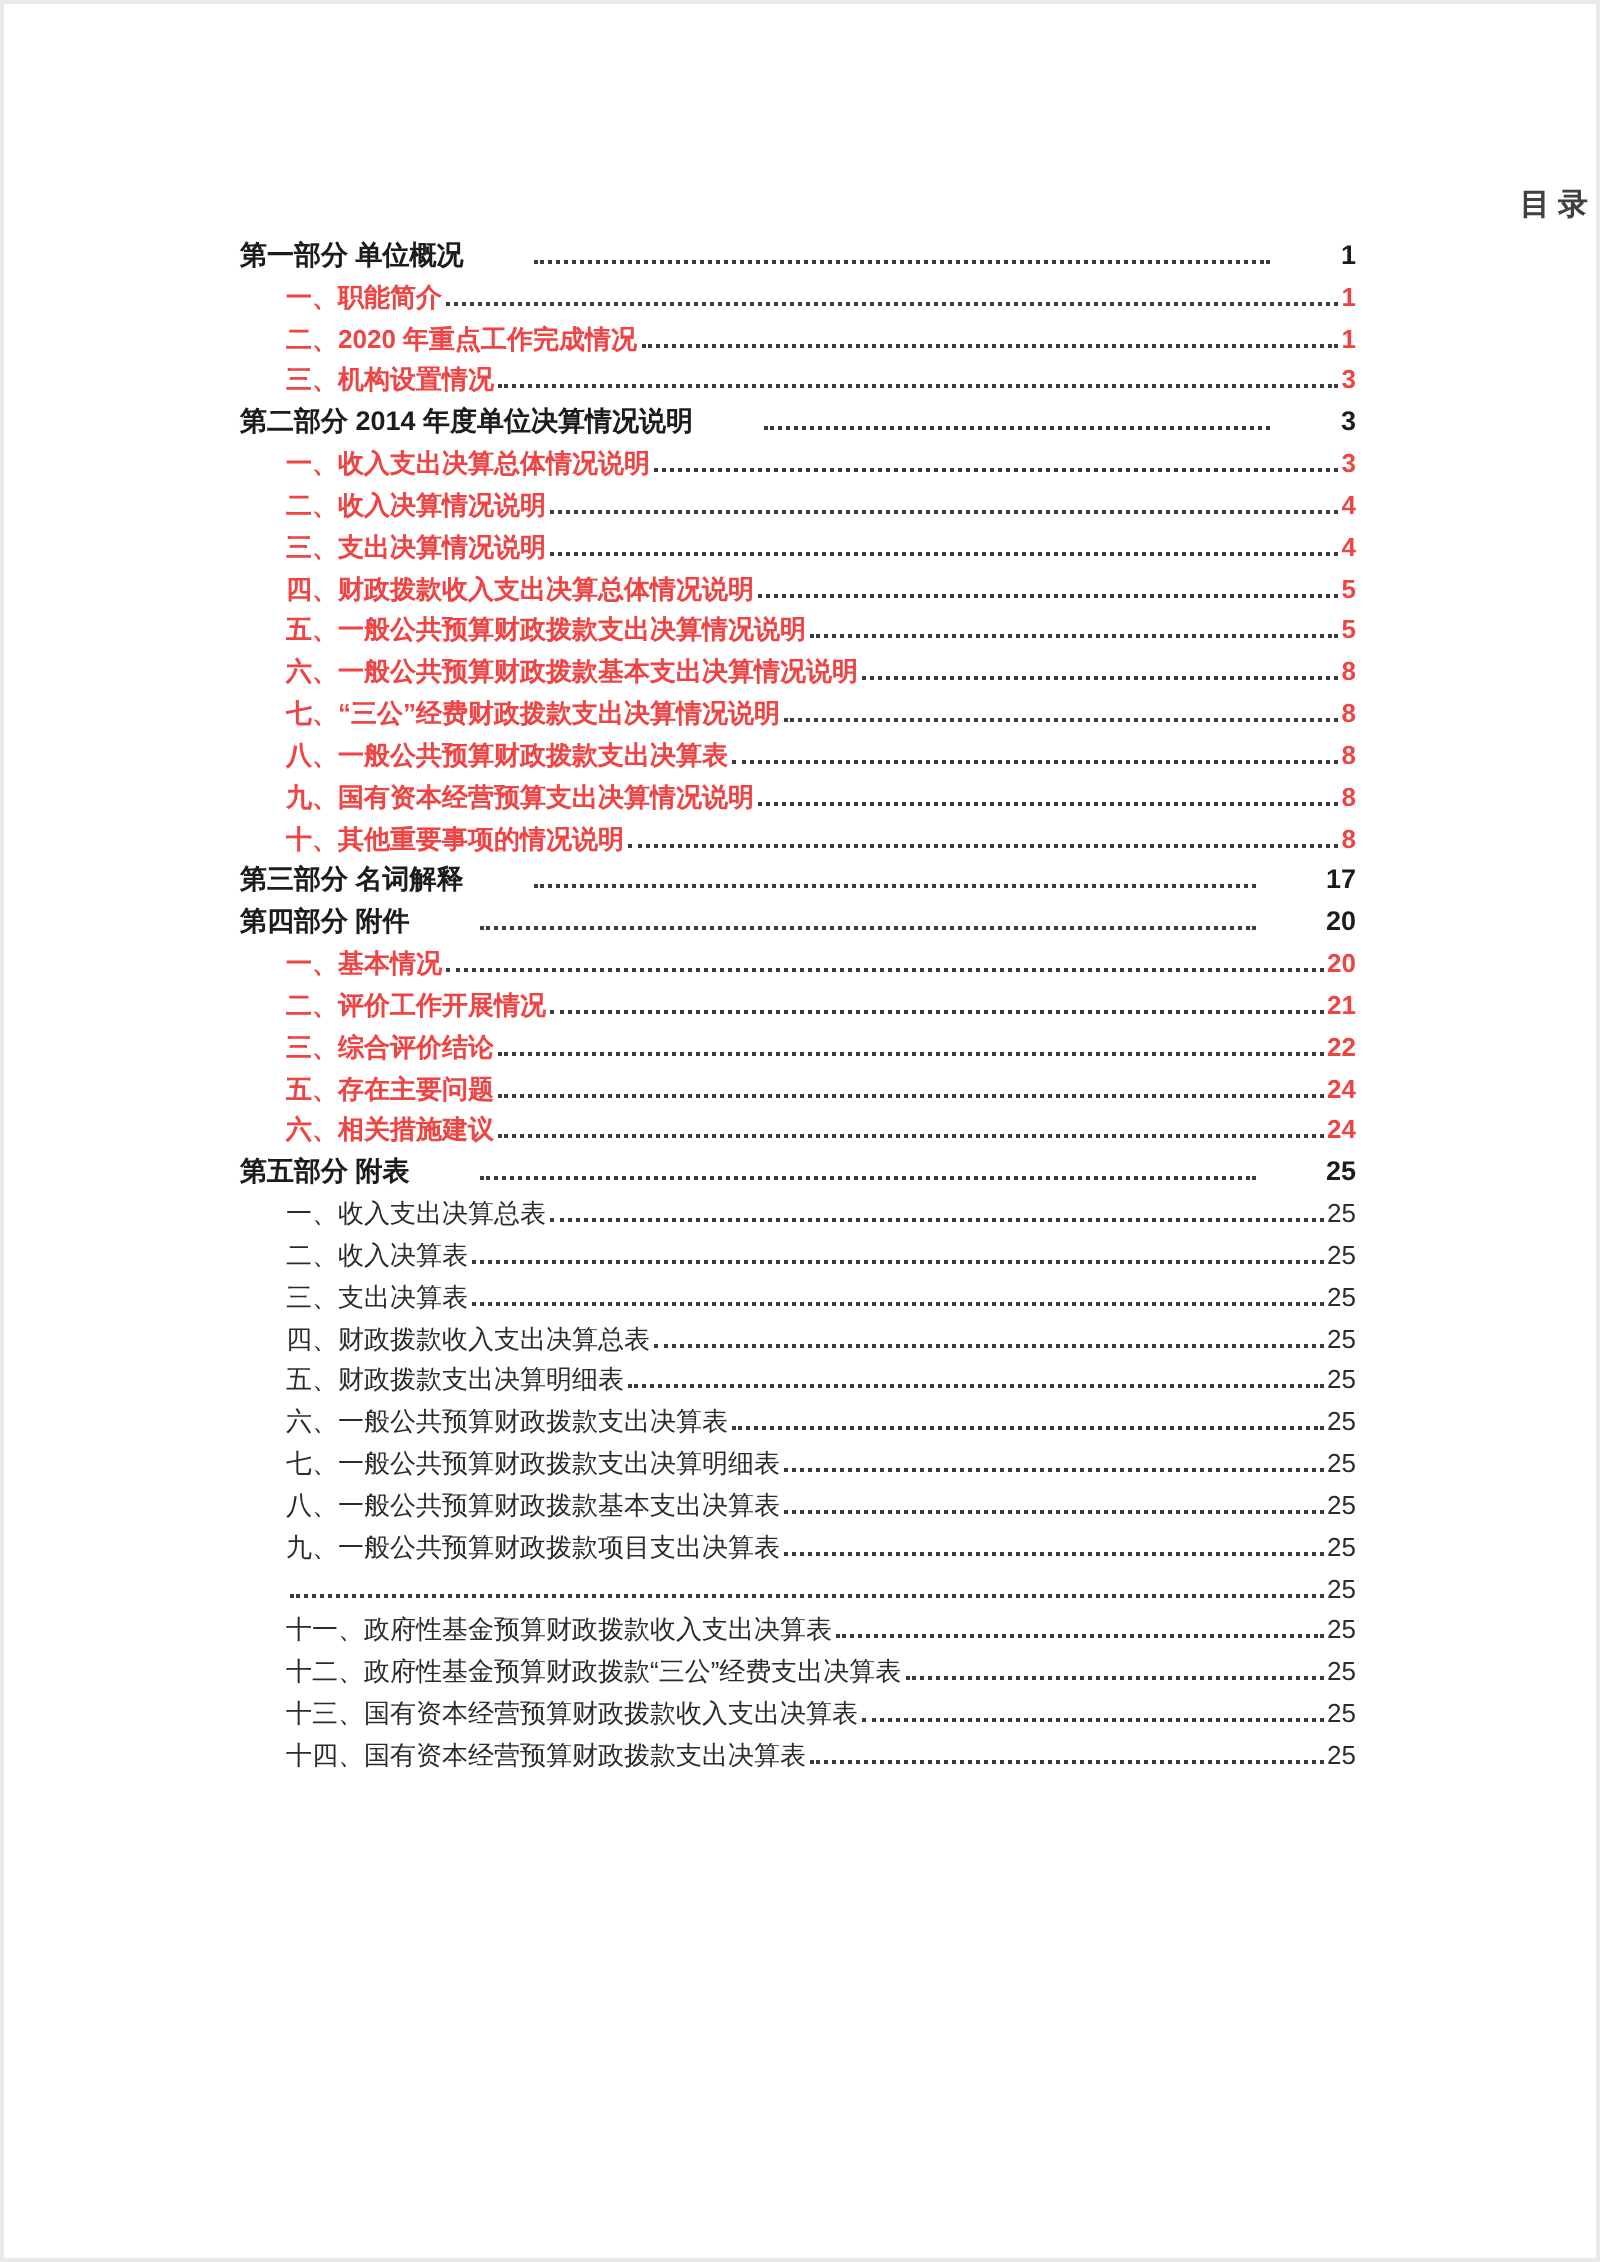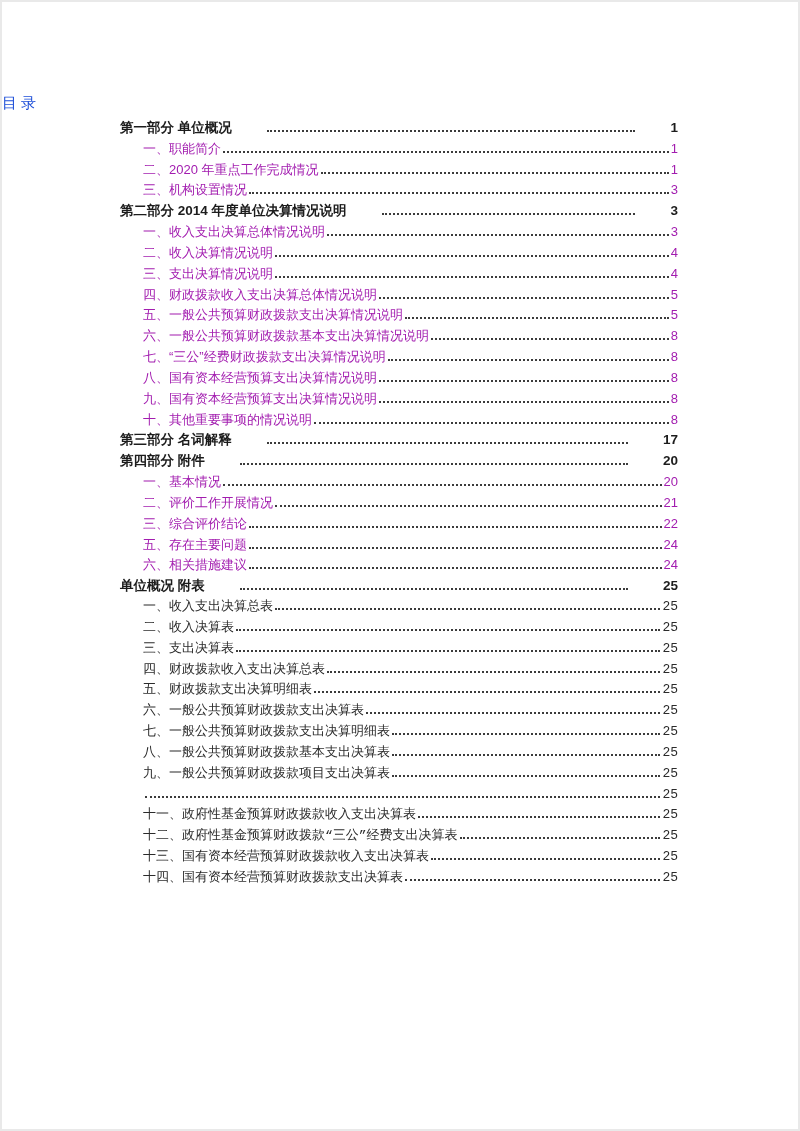--- a/index.html
+++ b/index.html
@@ -10,24 +10,24 @@
     position: relative;
     overflow: hidden;
   }
   .page {
     position: absolute;
     left: 2px; top: 2px; right: 2px; bottom: 2px;
     background: #ffffff;
   }
   .doc-title {
     margin: 92px 0 6px 0;
-    text-align: left;
+    text-align: right;
     font-size: 15px;
-    font-weight: 400;
-    color: #1d4ed8;
+    font-weight: 700;
+    color: #404040;
     letter-spacing: 4px;
     line-height: 18px;
   }
   .toc {
     width: 558px;
     margin: 0 auto 0 118px;
   }
   .row {
     display: flex;
     align-items: baseline;
@@ -44,26 +44,26 @@
   }
   .row .num { flex: 0 0 auto; }
   .row.section {
     font-size: 13.5px;
     font-weight: 700;
     color: #1c1c1c;
     gap: 33px;
   }
   .row.item {
     font-size: 13px;
-    font-weight: 400;
-    color: #a21caf;
+    font-weight: 700;
+    color: #ef4444;
     padding-left: 23px;
   }
   .row.item.serif {
-    font-family: Liberation Mono, monospace;
+    font-family: Liberation Sans, sans-serif;
     font-weight: 400;
     color: #2b2b2b;
   }
 </style>
 </head>
 <body>
 
 <div class="page">
   <div class="doc-title">目录</div>
   <div class="toc">
@@ -121,21 +121,21 @@
     <span class="label">六、一般公共预算财政拨款基本支出决算情况说明</span>
     <span class="leader"></span>
     <span class="num">8</span>
   </div>
       <div class="row item">
     <span class="label">七、“三公”经费财政拨款支出决算情况说明</span>
     <span class="leader"></span>
     <span class="num">8</span>
   </div>
       <div class="row item">
-    <span class="label">八、国有资本经营预算支出决算情况说明</span>
+    <span class="label">八、一般公共预算财政拨款支出决算表</span>
     <span class="leader"></span>
     <span class="num">8</span>
   </div>
       <div class="row item">
     <span class="label">九、国有资本经营预算支出决算情况说明</span>
     <span class="leader"></span>
     <span class="num">8</span>
   </div>
       <div class="row item">
     <span class="label">十、其他重要事项的情况说明</span>
@@ -171,21 +171,21 @@
     <span class="label">五、存在主要问题</span>
     <span class="leader"></span>
     <span class="num">24</span>
   </div>
       <div class="row item">
     <span class="label">六、相关措施建议</span>
     <span class="leader"></span>
     <span class="num">24</span>
   </div>
       <div class="row section">
-    <span class="label">单位概况 附表</span>
+    <span class="label">第五部分 附表</span>
     <span class="leader"></span>
     <span class="num">25</span>
   </div>
       <div class="row item serif">
     <span class="label">一、收入支出决算总表</span>
     <span class="leader"></span>
     <span class="num">25</span>
   </div>
       <div class="row item serif">
     <span class="label">二、收入决算表</span>

